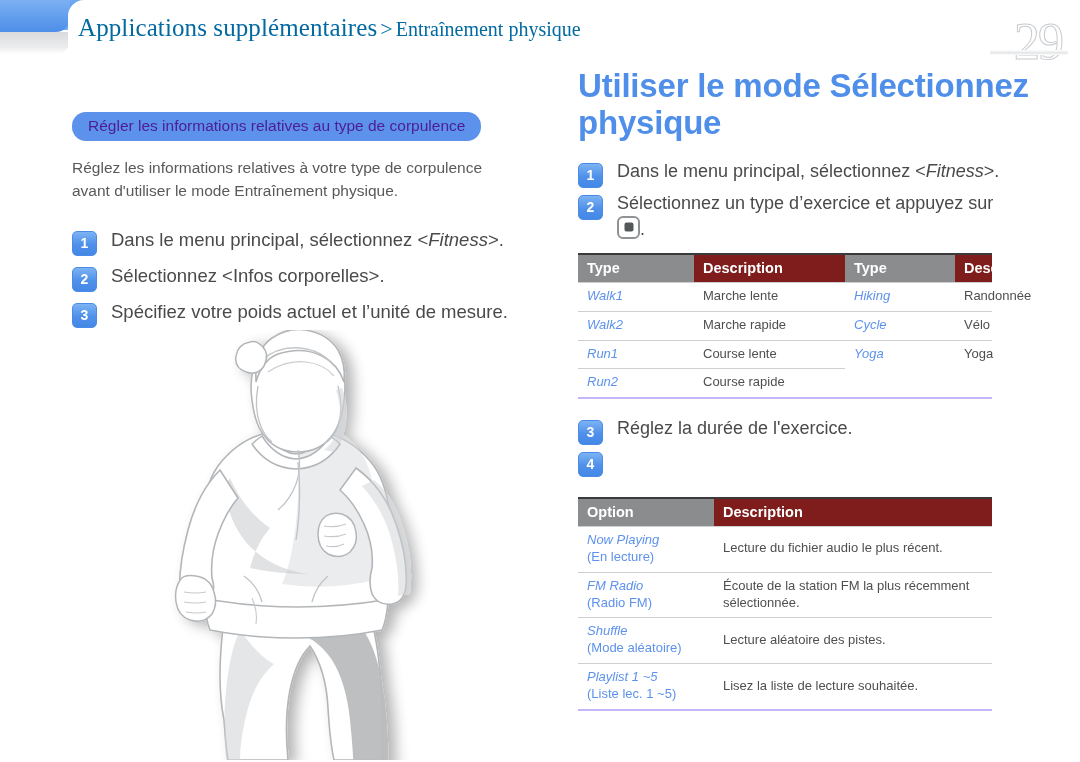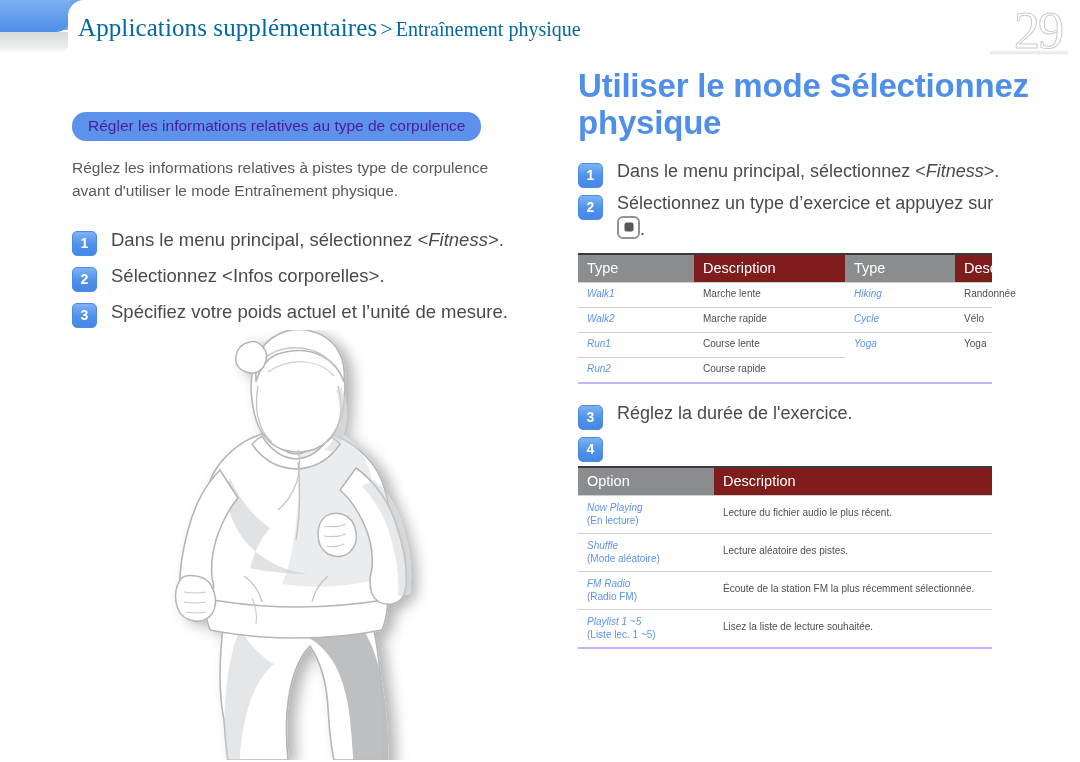--- a/index.html
+++ b/index.html
@@ -68,21 +68,21 @@
   }
   .crumb-sep {
     font-size: 22px;
     padding: 0 3px;
   }
   .crumb-sub {
     font-size: 20px;
   }
   .page-number {
     position: absolute;
-    right: 18px; top: 5px;
+    right: 18px; top: 16px;
     font-family: "Liberation Serif", serif;
     font-size: 52px;
     color: transparent;
     -webkit-text-stroke: 1px #c9cccf;
     letter-spacing: -2px;
     line-height: 1;
     text-align: center;
   }
   .header-rule {
     position: absolute;
@@ -191,49 +191,49 @@
   }
 
   
   .tbl {
     border-collapse: collapse;
     width: 414px;
     margin-top: 12px;
     table-layout: fixed;
   }
   .tbl th {
-    font-weight: normal;
+    font-weight: bold;
     font-size: 14.5px;
     color: #ffffff;
     text-align: left;
     padding: 5px 9px 6px 9px;
     border-top: 2px solid #3a3a3c;
   }
   .tbl th.dark  { background: #8a8c8e; }
   .tbl th.light { background: #7f1d1d; }
   .tbl td {
-    font-size: 10px;
+    font-size: 13px;
     padding: 5px 9px 6px 9px;
     border-top: 1px solid #cdcfd1;
     vertical-align: middle;
     color: #4f4f51;
     line-height: 1.28;
   }
   .tbl tr.last td { border-bottom: 2px solid #c4b5fd; }
   .tbl td.key {
     color: #5d92ec;
     font-style: italic;
   }
   .tbl td.key .fr {
     font-style: normal;
     display: block;
   }
   .tbl td.empty { border-top: 1px solid transparent; }
 
-  .tbl2 { width: 414px; margin-top: 4px; }
+  .tbl2 { width: 414px; margin-top: 20px; }
   .tbl2 td.key { line-height: 1.3; }
 
   
   .illustration {
     position: absolute;
     left: 112px;
     top: 330px;
     width: 400px;
     height: 430px;
   }
@@ -252,21 +252,21 @@
   </div>
 
   <div class="page-number">29</div>
   <div class="header-rule"></div>
 </div>
 
 <div class="col-left">
 
   <div class="section-pill">Régler les informations relatives au type de corpulence</div>
 
-  <div class="intro">Réglez les informations relatives à pistes type de corpulence avant d'utiliser le mode Entraînement physique.</div>
+  <div class="intro">Réglez les informations relatives à votre type de corpulence avant d'utiliser le mode Entraînement physique.</div>
 
   <div class="steps">
 
     <div class="step">
       <div class="step-num">1</div>
       <div class="step-text"><span>Dans le menu principal, sélectionnez &lt;</span><span class="ital">Fitness</span><span>&gt;.</span></div>
     </div>
 
     <div class="step">
       <div class="step-num">2</div>
@@ -427,26 +427,26 @@
         <th class="dark" style="width:118px">Option</th>
         <th class="light">Description</th>
       </tr>
     </thead>
     <tbody>
       <tr>
         <td class="key"><span>Now Playing</span><span class="fr">(En lecture)</span></td>
         <td>Lecture du fichier audio le plus récent.</td>
       </tr>
       <tr>
+        <td class="key"><span>FM Radio</span><span class="fr">(Radio FM)</span></td>
+        <td>Écoute de la station FM la plus récemment sélectionnée.</td>
+      </tr>
+      <tr>
         <td class="key"><span>Shuffle</span><span class="fr">(Mode aléatoire)</span></td>
         <td>Lecture aléatoire des pistes.</td>
-      </tr>
-      <tr>
-        <td class="key"><span>FM Radio</span><span class="fr">(Radio FM)</span></td>
-        <td>Écoute de la station FM la plus récemment sélectionnée.</td>
       </tr>
       <tr class="last">
         <td class="key"><span>Playlist 1 ~5</span><span class="fr">(Liste lec. 1 ~5)</span></td>
         <td>Lisez la liste de lecture souhaitée.</td>
       </tr>
     </tbody>
   </table>
 
 </div>
 

